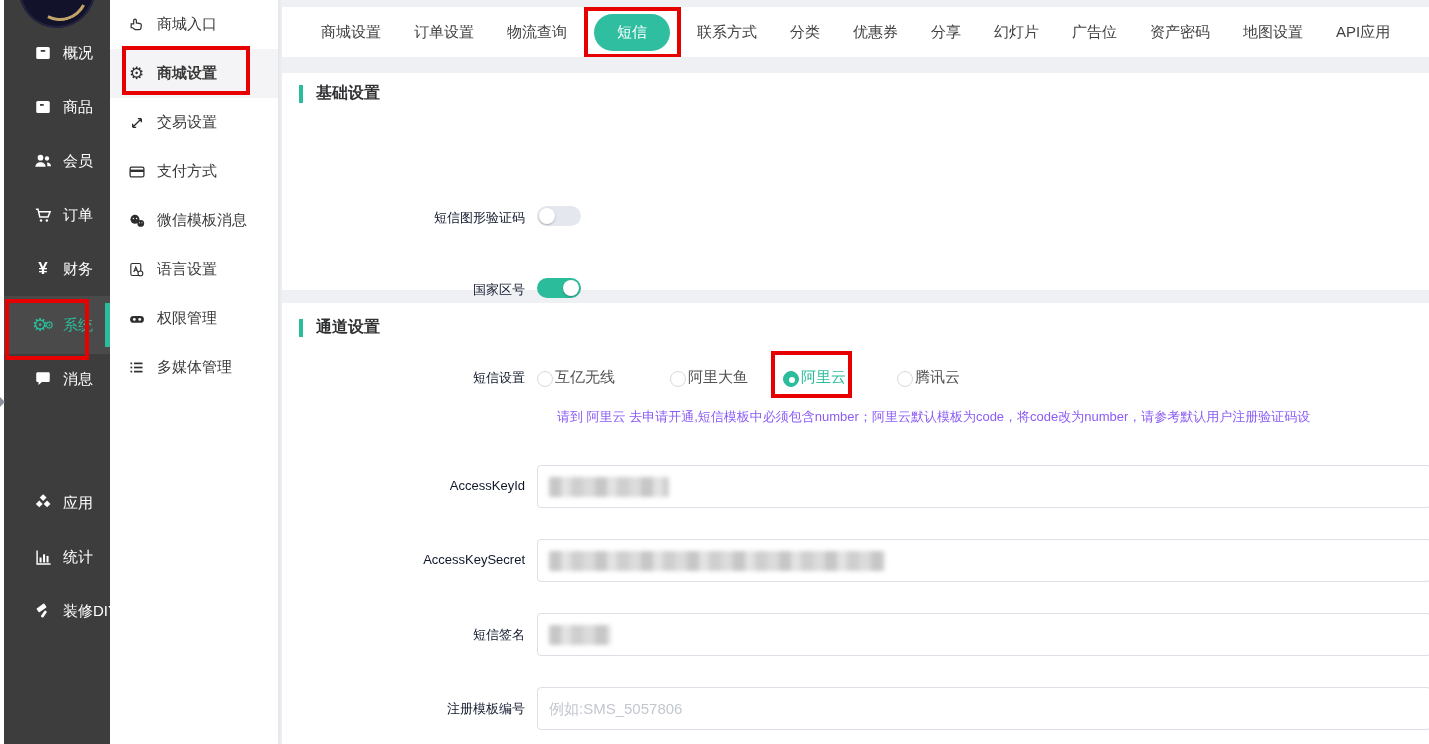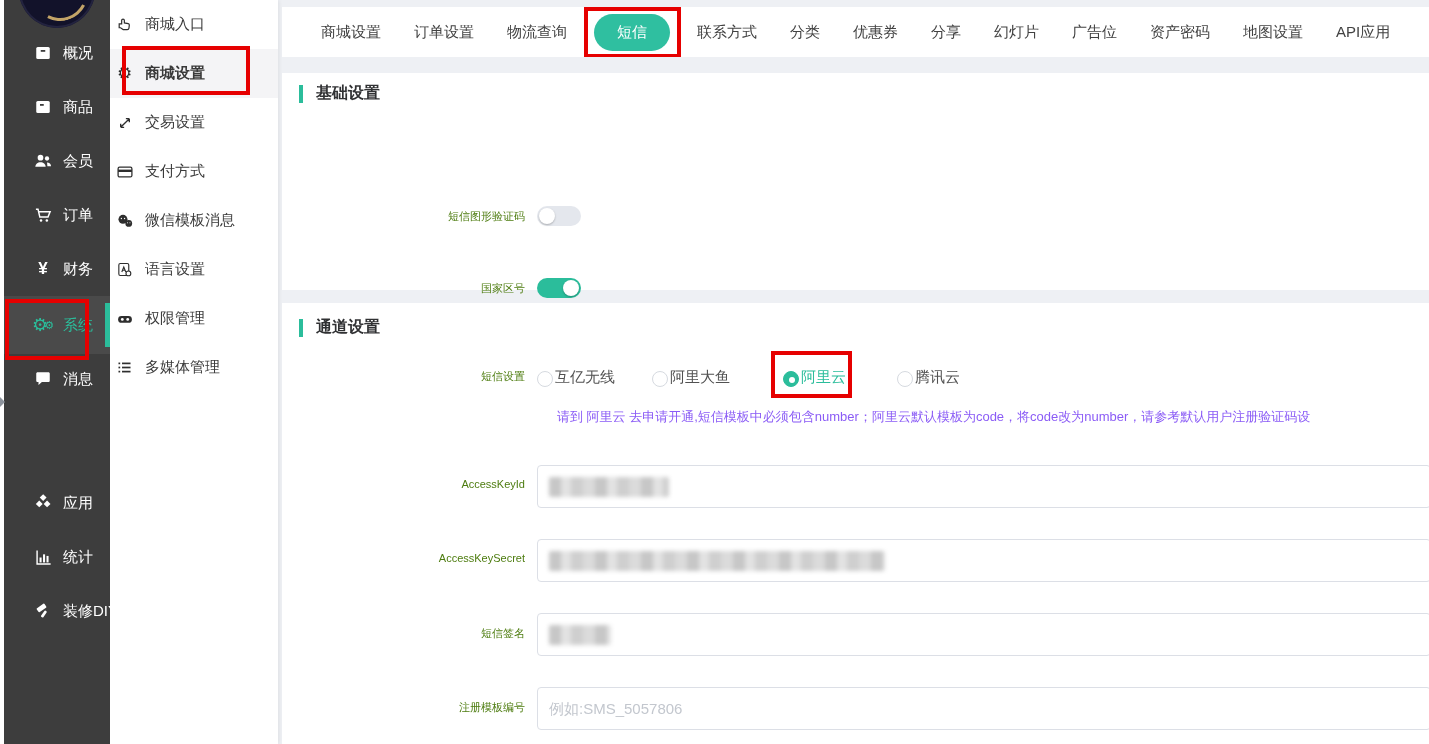--- a/index.html
+++ b/index.html
@@ -24,37 +24,37 @@
   .side-item.active{background:#4a4a4a;color:#2bbd9b;height:58px}
   .side-item.active .icn{color:#2bbd9b}
   .active-bar{position:absolute;right:0;top:7px;width:5px;height:44px;background:#2bbd9b}
   .si0{top:28px}.si1{top:82px}.si2{top:136px}.si3{top:190px}.si4{top:244px}
   .si5{top:296px}.si6{top:354px}.si7{top:478px}.si8{top:532px}.si9{top:586px}
   .gear-glyph{font-size:18px;line-height:1}
   .gear-glyph small{font-size:11px;margin-left:-4px;vertical-align:top}
   
   .submenu{position:absolute;left:110px;top:0;width:168px;height:744px;background:#fff;
     box-shadow:1px 0 4px rgba(0,0,0,.07);z-index:25}
-  .sub-item{position:relative;height:49px;display:flex;align-items:center;gap:11px;padding-left:5px;
+  .sub-item{position:relative;height:49px;display:flex;align-items:center;gap:11px;padding-left:17px;
     font-size:15px;color:#3a3a3a;cursor:pointer;white-space:nowrap}
   .sub-item .icn{width:19px;display:flex;justify-content:center;align-items:center;color:#2e2e2e;flex:none}
   .sub-item.active{background:#f4f4f6;font-weight:bold}
   
   .tabbar{position:absolute;left:282px;top:7px;right:0;height:50px;background:#fff;z-index:10;
     display:flex;align-items:center;gap:33px;padding-left:39px;box-sizing:border-box;
     font-size:15px;color:#424242;white-space:nowrap;overflow:hidden}
   .tab{cursor:pointer}
   .tab-pill-wrap{position:relative;margin:0 -6px}
   .tab-pill{display:inline-block;background:#2fbfa0;color:#fff;padding:9px 23px;border-radius:20px;cursor:pointer}
   .card1{position:absolute;left:282px;top:73px;right:0;height:217px;background:#fff;z-index:5}
   .card2{position:absolute;left:282px;top:303px;right:0;bottom:0;background:#fff;z-index:5;overflow:hidden}
   .sec-head{position:absolute;left:17px;display:flex;align-items:center;gap:13px}
   .sec-bar{width:4px;height:18px;background:#2bbd9b}
   .sec-title{font-size:16px;font-weight:bold;color:#303133}
-  .form-label{position:absolute;left:0;width:243px;text-align:right;font-size:11px;color:#4d7c0f;white-space:nowrap}
+  .form-label{position:absolute;left:0;width:243px;text-align:right;font-size:13px;color:#0f172a;white-space:nowrap}
   
   .toggle{position:absolute;left:255px;width:44px;height:20px;border-radius:10px;cursor:pointer}
   .toggle.off{background:#e4e7ed}
   .toggle.on{background:#2bbd9b}
   .knob{position:absolute;top:2px;width:16px;height:16px;border-radius:50%;background:#fff;
     box-shadow:0 1px 2px rgba(0,0,0,.25)}
   .toggle.off .knob{left:2px}
   .toggle.on .knob{right:2px}
   
   .radio-group{position:absolute;display:flex;align-items:flex-end;gap:2px;cursor:pointer;font-size:15px;color:#515151}
@@ -324,21 +324,21 @@
     <span class="sec-title">通道设置</span>
   </div>
 
   <div class="form-label" style="top:66px">短信设置</div>
 
   <label class="radio-group" style="left:255px;top:65px">
     <span class="radio-circle"></span>
     <span>互亿无线</span>
   </label>
 
-  <label class="radio-group" style="left:370px;top:65px">
+  <label class="radio-group" style="left:388px;top:65px">
     <span class="radio-circle"></span>
     <span>阿里大鱼</span>
   </label>
 
   <label class="radio-group" style="left:501px;top:65px">
     <span class="radio-circle checked"></span>
     <span class="radio-label-checked">阿里云</span>
     <span class="red-box rb-radio"></span>
   </label>
 

